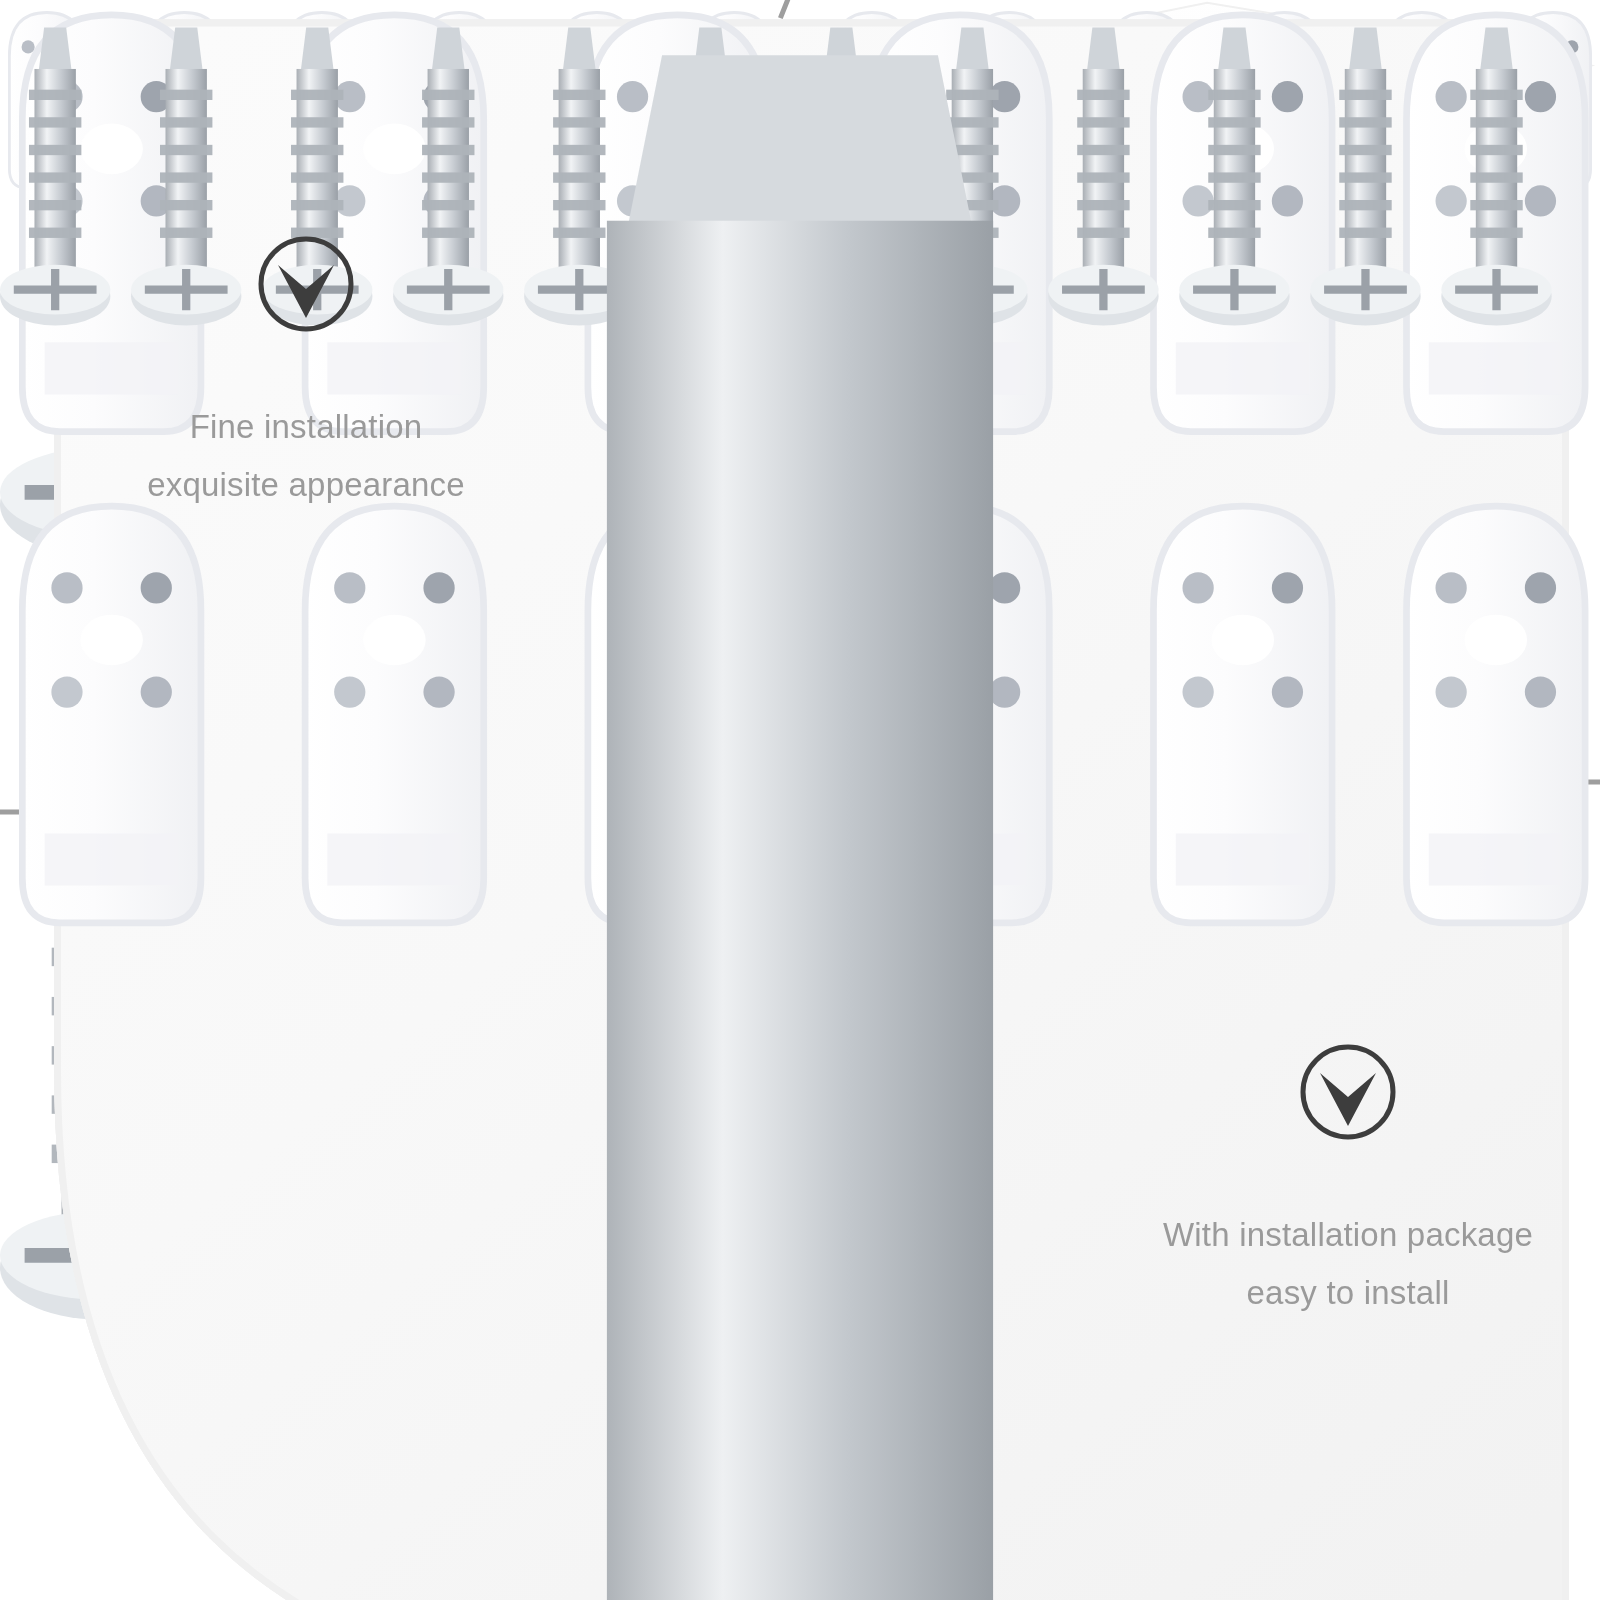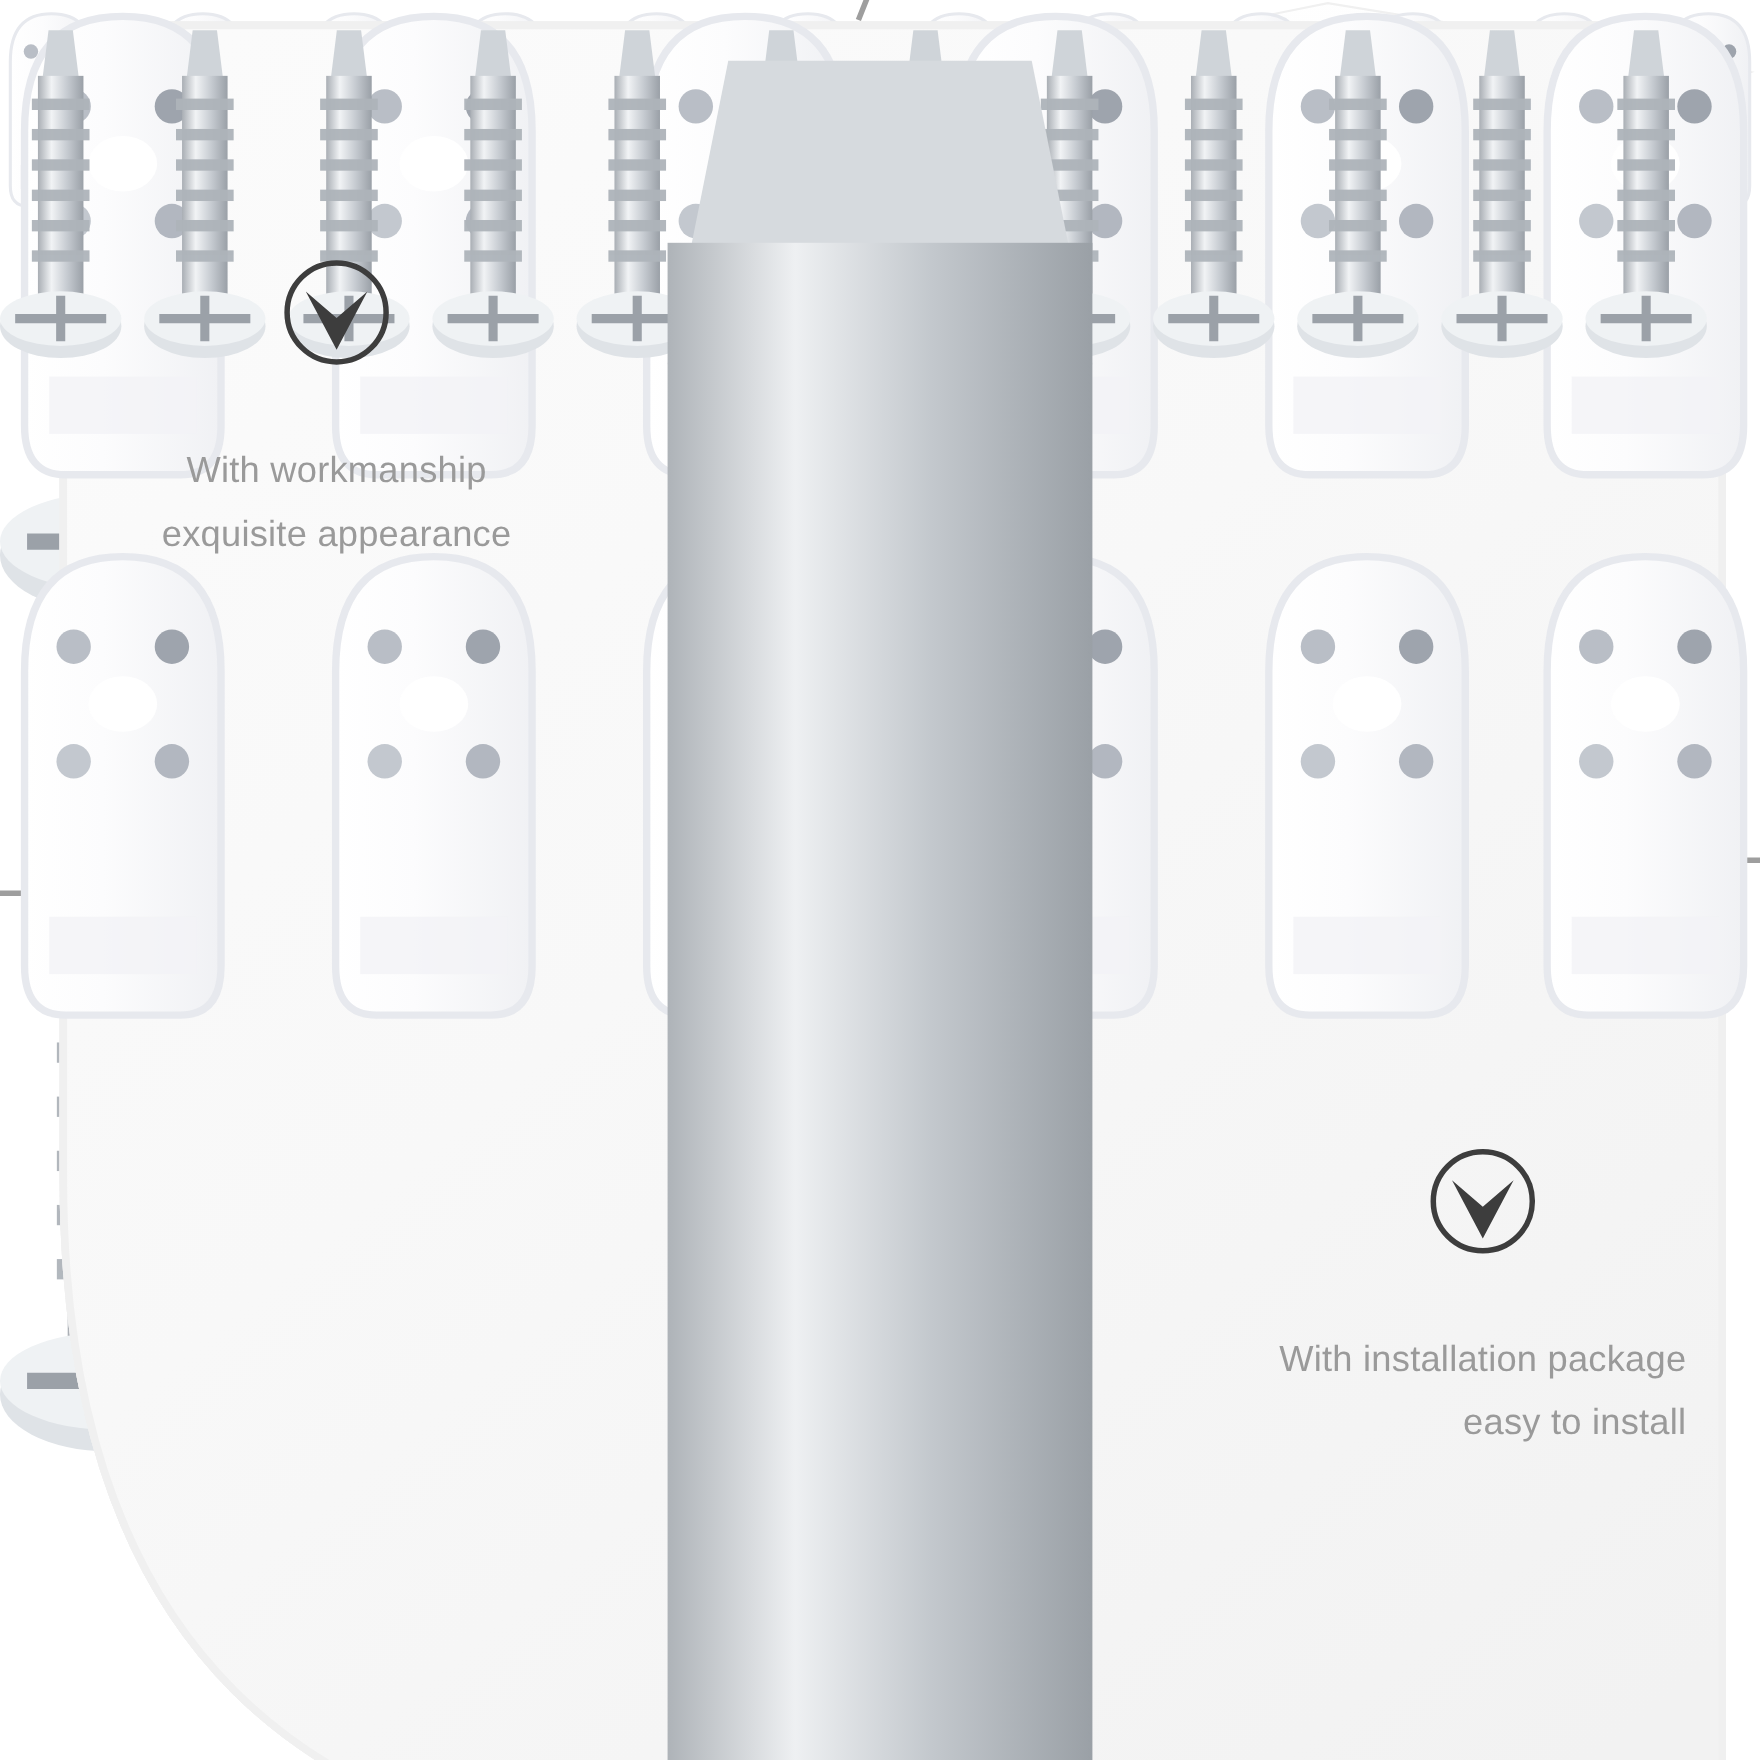--- a/index.html
+++ b/index.html
@@ -39,21 +39,21 @@
   .feature-text {
     margin-top: 62px;
     text-align: center;
     color: #9a9a9a;
     font-size: 33px;
     line-height: 1.75;
     font-weight: 400;
     letter-spacing: 0.2px;
     white-space: nowrap;
   }
-  .feature-text .line2 { display: block; text-align: right; }
+  .feature-text .line2 { display: block; }
 
   #feature-top-left { left: 36px; top: 232px; width: 540px; }
   #feature-bottom-right { left: 1088px; top: 1040px; width: 520px; }
 
   
   .art {
     position: absolute;
   }
 
   
@@ -347,21 +347,21 @@
     <rect x="16" y="247" width="26" height="3" fill="#000000" opacity="0.45"></rect>
     <rect x="23" y="150" width="4" height="150" fill="#555555" opacity="0.35"></rect>
   </svg>
 
   <div class="feature" id="feature-top-left">
     <svg class="feature-icon" viewBox="0 0 104 104" xmlns="http://www.w3.org/2000/svg">
       <circle cx="52" cy="52" r="45" fill="none" stroke="#3d3d3d" stroke-width="5"></circle>
       <path d="M24,33 L52,57 L80,33 L52,86 Z" fill="#3d3d3d"></path>
     </svg>
     <div class="feature-text">
-      <span>With workmanship</span>
+      <span>Fine installation</span>
       <span class="line2">exquisite appearance</span>
     </div>
   </div>
 
   <div class="feature" id="feature-bottom-right">
     <svg class="feature-icon" viewBox="0 0 104 104" xmlns="http://www.w3.org/2000/svg">
       <circle cx="52" cy="52" r="45" fill="none" stroke="#3d3d3d" stroke-width="5"></circle>
       <path d="M24,33 L52,57 L80,33 L52,86 Z" fill="#3d3d3d"></path>
     </svg>
     <div class="feature-text">

